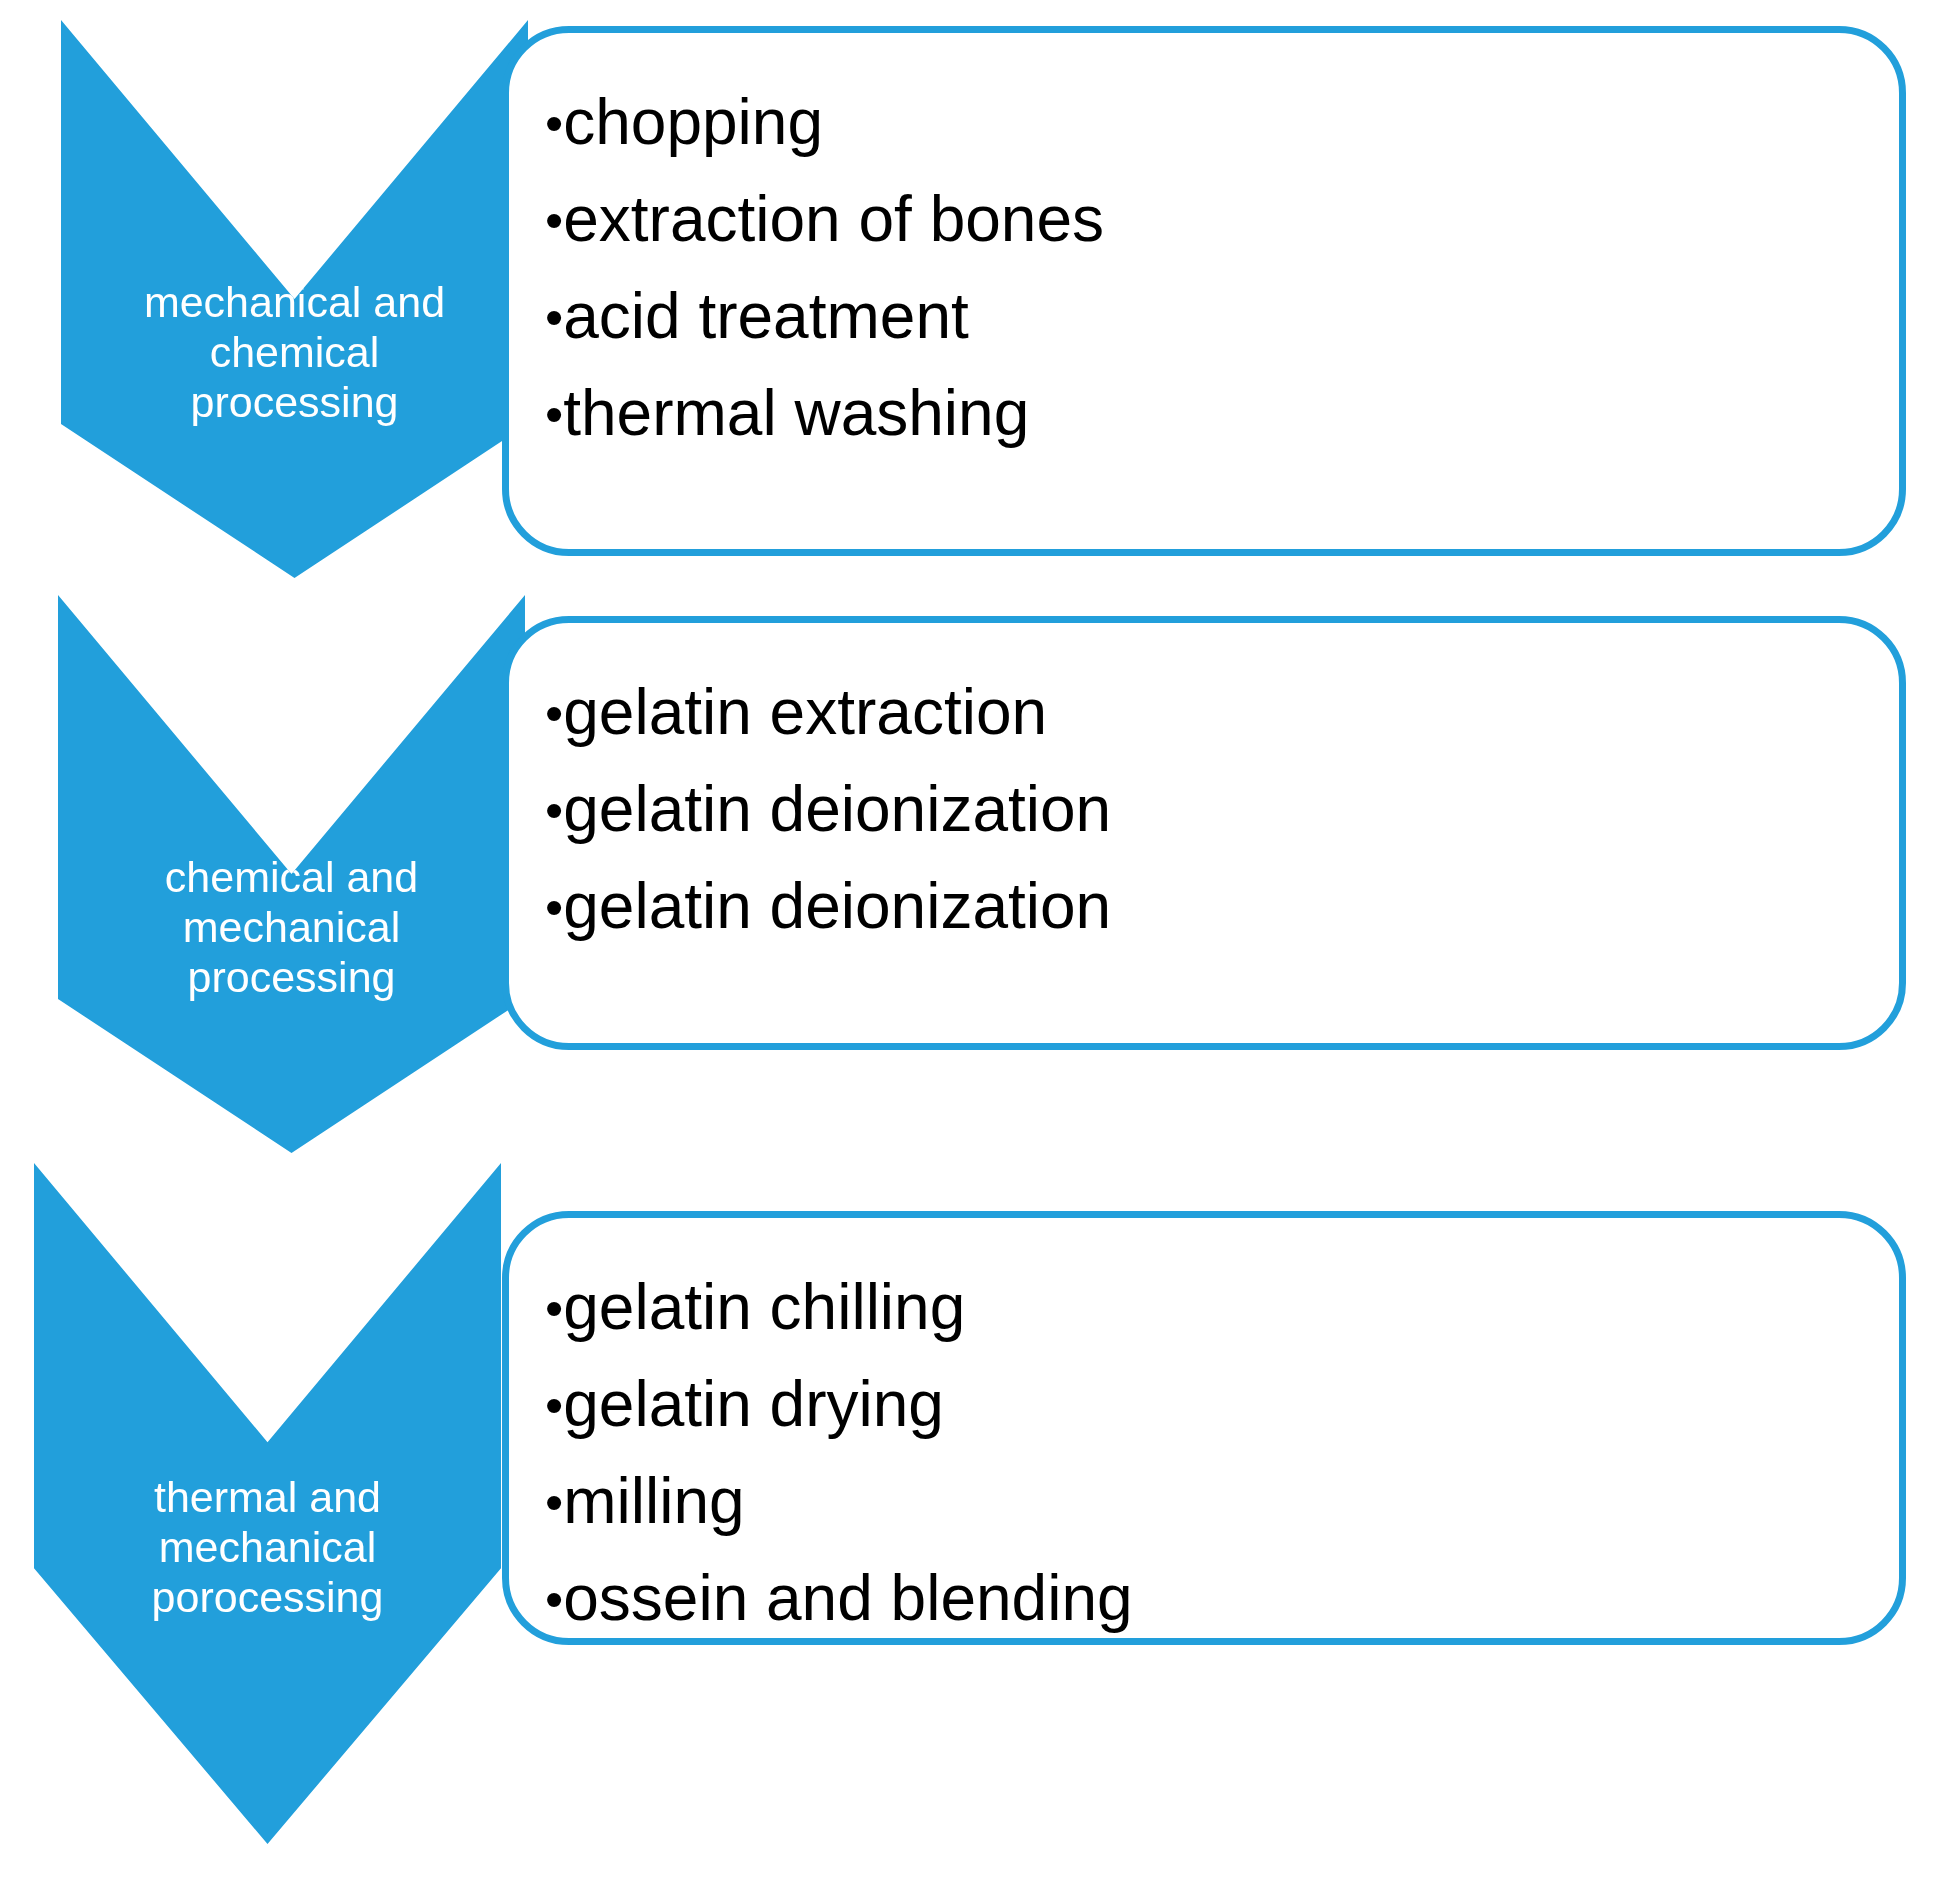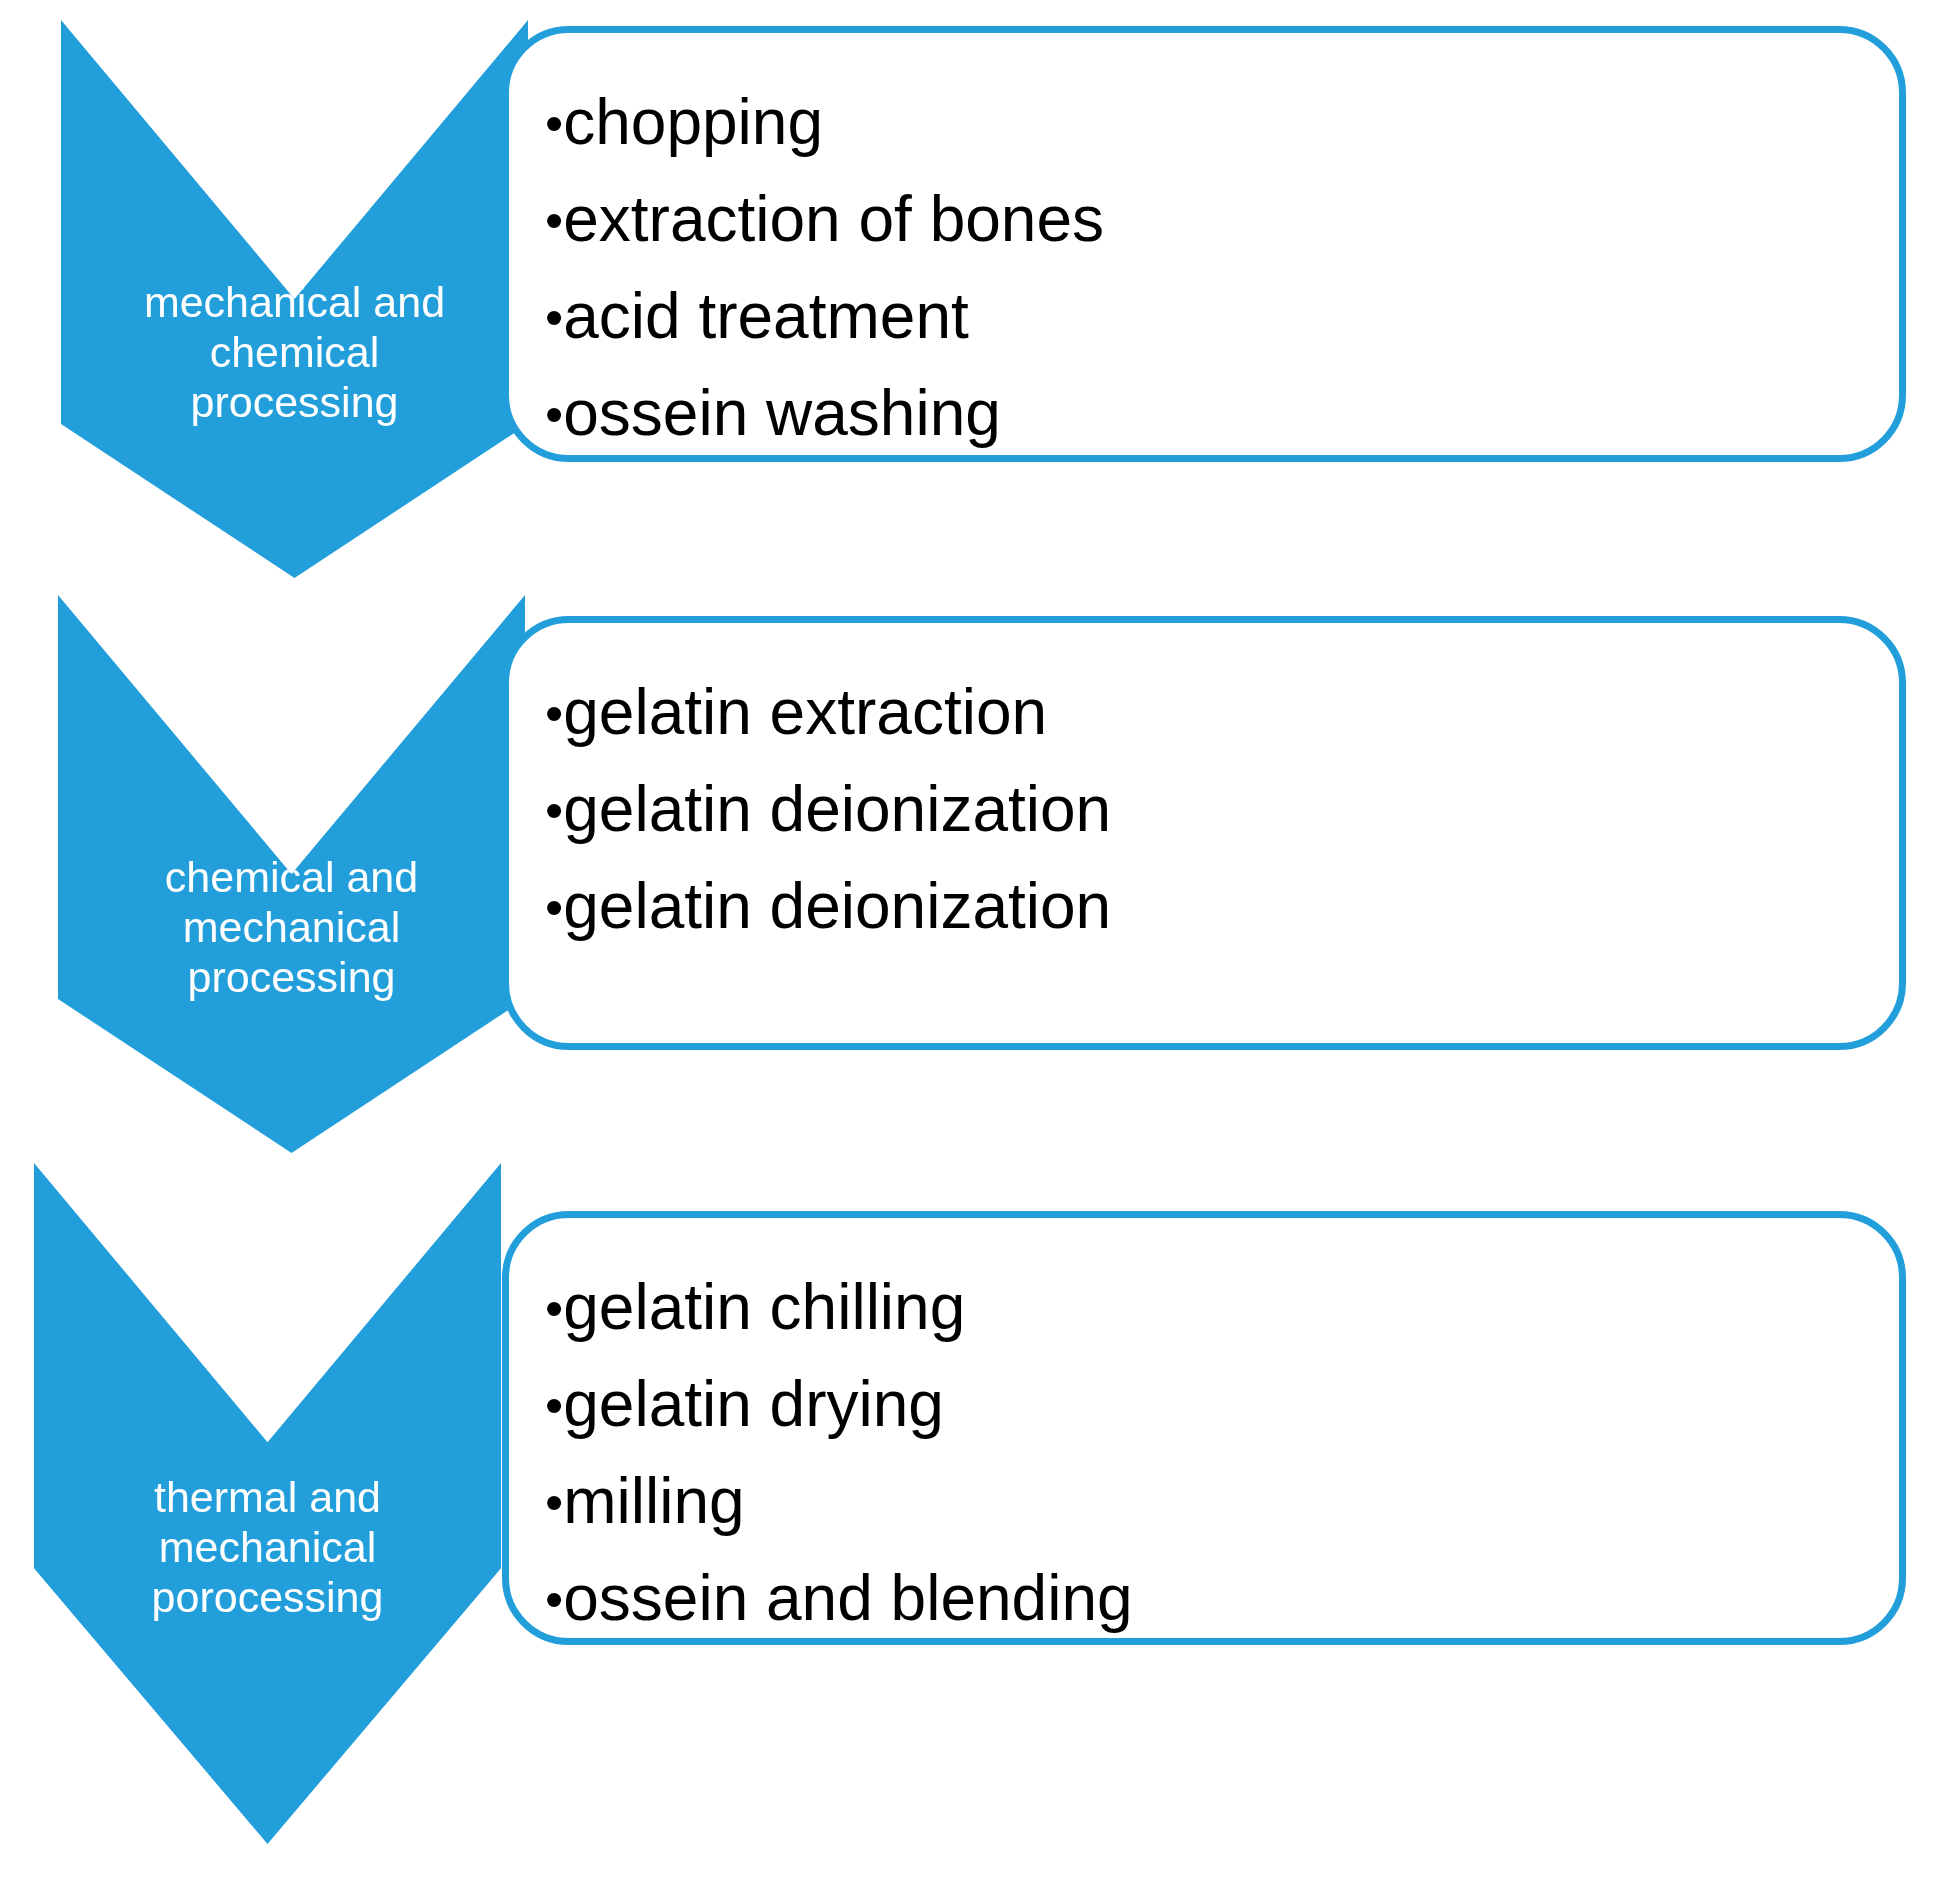--- a/index.html
+++ b/index.html
@@ -69,21 +69,21 @@
     white-space: nowrap;
   }
   .bullets li .bullet-dot {
     font-size: 52px;
     vertical-align: 0.06em;
   }
 
   
   #stage-0-arrow { top: 20px;   height: 558px; margin-left: 27px; }
   #stage-0-arrow .chevron-label { top: 258px; }
-  #stage-0-box   { top: 26px;   height: 436px; }
+  #stage-0-box   { top: 26px;   height: 530px; }
   #stage-0-box .bullets { top: 41px; }
 
   #stage-1-arrow { top: 595px;  height: 558px; margin-left: 24px; }
   #stage-1-arrow .chevron-label { top: 258px; }
   #stage-1-box   { top: 616px;  height: 434px; }
   #stage-1-box .bullets { top: 41px; }
 
   #stage-2-arrow { top: 1163px; height: 681px; }
   #stage-2-arrow .chevron-label { top: 258px; }
   #stage-2-box   { top: 1177px; height: 434px; margin-top: 34px; }
@@ -103,21 +103,21 @@
   <div class="chevron" id="stage-0-arrow">
     <div class="chevron-label">mechanical and
 chemical
 processing</div>
   </div>
   <div class="box" id="stage-0-box">
     <ul class="bullets">
       <li><span class="bullet-dot">•</span><span>chopping</span></li>
       <li><span class="bullet-dot">•</span><span>extraction of bones</span></li>
       <li><span class="bullet-dot">•</span><span>acid treatment</span></li>
-      <li><span class="bullet-dot">•</span><span>ossein washing</span></li>
+      <li><span class="bullet-dot">•</span><span>thermal washing</span></li>
     </ul>
   </div>
 
   <div class="chevron" id="stage-1-arrow">
     <div class="chevron-label">chemical and
 mechanical
 processing</div>
   </div>
   <div class="box" id="stage-1-box">
     <ul class="bullets">

